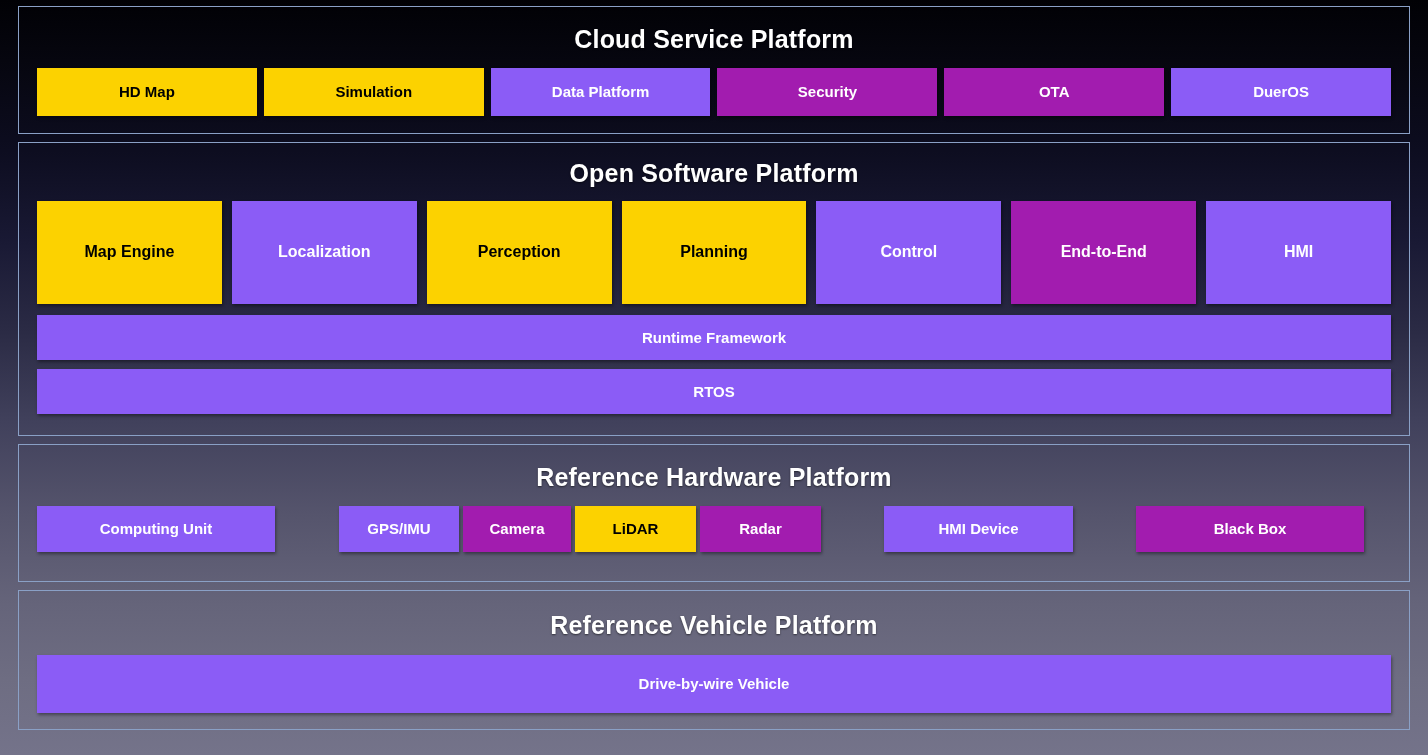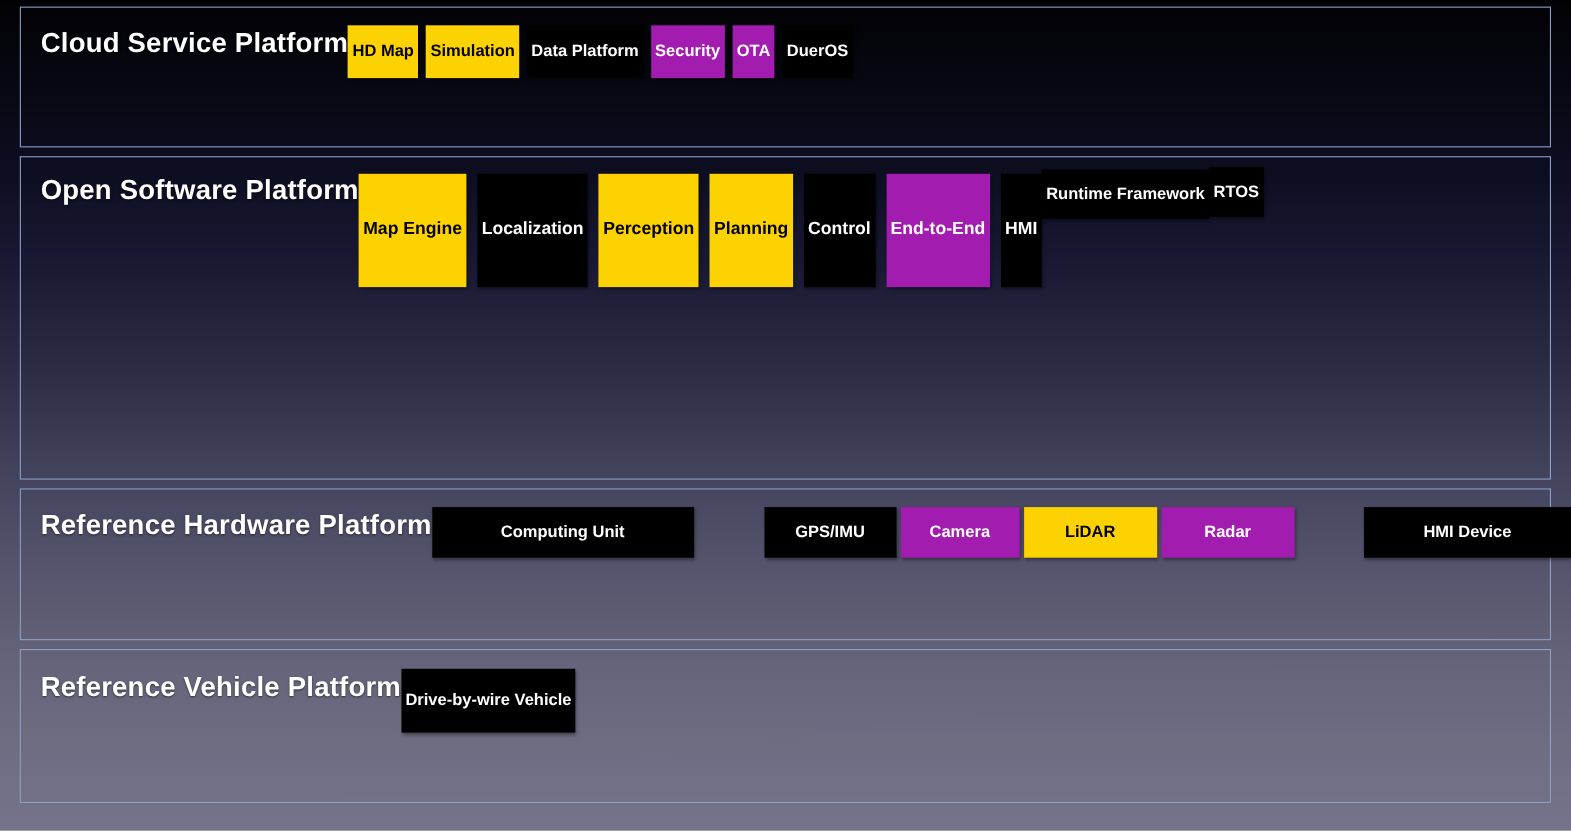--- a/index.html
+++ b/index.html
@@ -36,21 +36,21 @@
     flex-direction: column;
     gap: 8px;
   }
 
   .layer {
     position: relative;
     box-sizing: border-box;
     border: 1px solid #8aa0c6;
     padding: 0 18px;
     display: flex;
-    flex-direction: row;
+    flex-direction: column;
     background: transparent;
   }
   .layer-cloud    { height: 128px; }
   .layer-software { height: 294px; }
   .layer-hardware { height: 138px; }
   .layer-vehicle  { height: 140px; }
 
   .layer-title {
     text-align: center;
     color: #ffffff;
@@ -77,21 +77,21 @@
     justify-content: center;
     text-align: center;
     font-weight: bold;
     font-size: 15px;
     line-height: 1.15;
     box-shadow: 1px 2px 3px rgba(0,0,0,0.40);
     padding: 2px 4px;
     white-space: nowrap;
   }
   .box.yellow { background: #FCD200; color: #000000; }
-  .box.blue   { background: #000000; color: #ffffff; }
+  .box.blue   { background: #8b5cf6; color: #ffffff; }
   .box.red    { background: #a21caf; color: #ffffff; }
 
   
   .cloud-row {
     display: flex;
     gap: 7px;
     margin-top: 16px;
   }
   .cloud-row .box {
     flex: 1 1 0;

